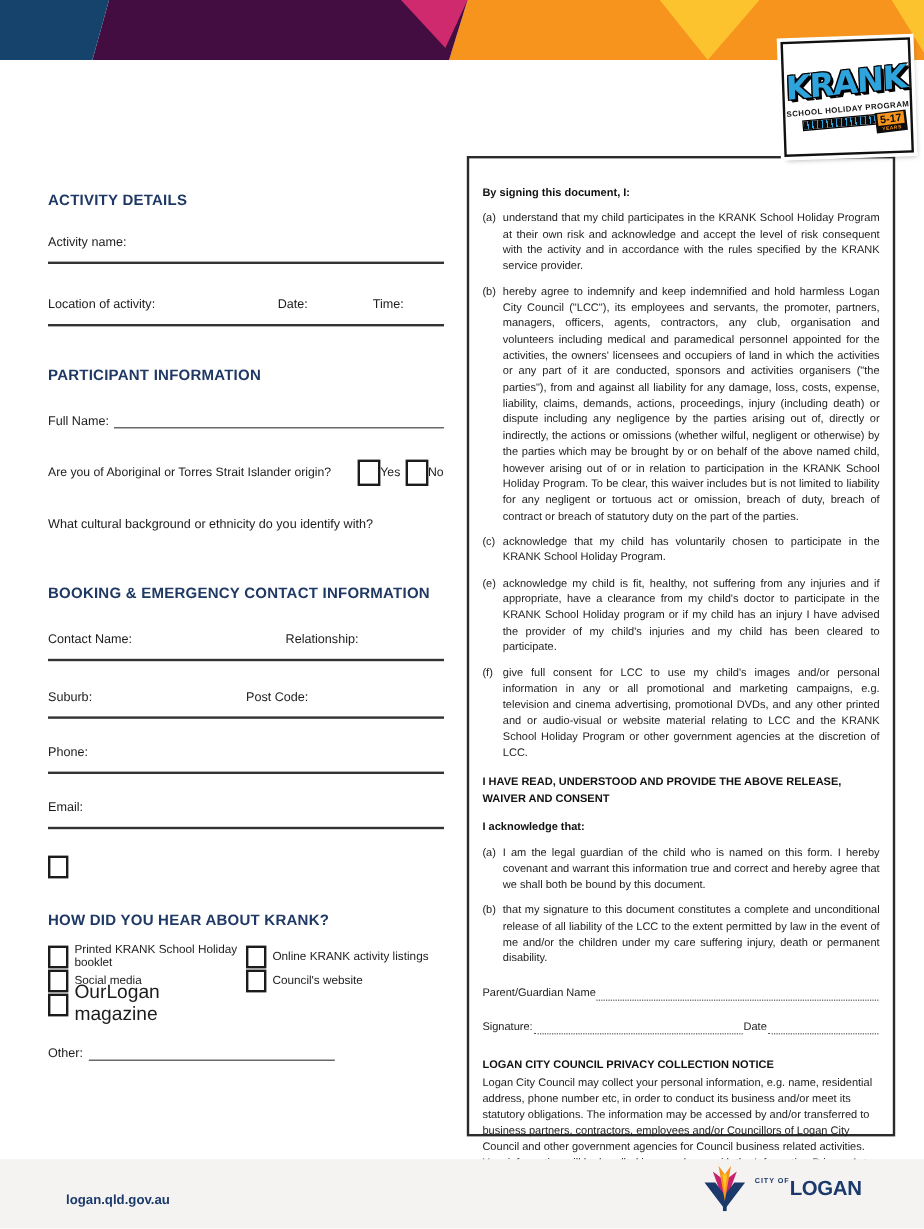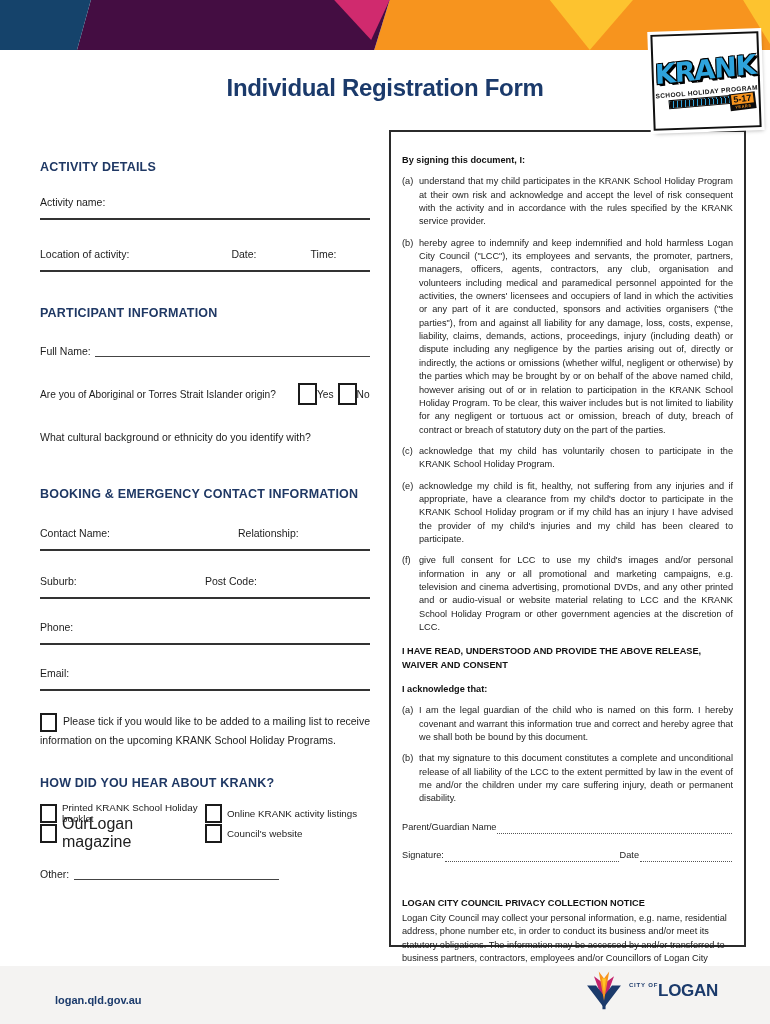--- a/index.html
+++ b/index.html
@@ -68,21 +68,21 @@
   .wv-bold { font-weight:bold; color:#111; }
   .wv-intro { margin:0 0 2px 0; }
   .clause { display:flex; margin-top:8px; text-align:justify; }
   .clause .ltr { flex:0 0 17px; }
   .clause .txt { flex:1; }
   .wv-release { margin-top:11px; }
   .wv-ack { margin-top:11px; }
   .sig-row { display:flex; align-items:flex-end; margin-top:15px; }
   .dots { flex:1; border-bottom:1.5px dotted #555; height:10px; margin:0 1px; }
   .dots.short { flex:0 0 92px; }
-  .privacy-head { margin-top:35px; font-weight:bold; color:#111; }
+  .privacy-head { margin-top:19px; font-weight:bold; color:#111; }
   .privacy-txt { margin-top:1px; }
 
   
   .footer-band { position:absolute; left:0; bottom:0; width:770px; height:58px; background:#f4f3f2; }
   .site { position:absolute; left:55px; bottom:18px; font-size:11px; font-weight:bold; color:#1b3a6b; }
   .col-logo { position:absolute; right:52px; bottom:14px; display:flex; align-items:center; }
   .col-logo svg { width:40px; height:40px; margin-right:5px; }
   .col-logo .txt { display:flex; line-height:1; }
   .col-logo .cityof { font-size:6px; font-weight:bold; color:#1b3a6b; letter-spacing:.8px; }
   .col-logo .logan { font-size:17px; font-weight:bold; color:#1b3a6b; letter-spacing:-.3px; }
@@ -109,21 +109,20 @@
   <div class="krank">
     <div class="krank-name">KRANK</div>
     <div class="krank-sub">SCHOOL HOLIDAY PROGRAM</div>
     <div class="krank-bar"></div>
     <div class="krank-badge">
       <span class="age">5-17</span>
       <span class="yrs">YEARS</span>
     </div>
   </div>
 
-  <div class="title">Individual Registration Form</div>
 
   <div class="left-col">
 
     <div class="sect-head mt20">ACTIVITY DETAILS</div>
 
     <div class="frow mt22">
       <span class="lbl">Activity name:</span>
     </div>
     <div class="rule mt10"></div>
 
@@ -172,30 +171,34 @@
       <span class="lbl">Phone:</span>
     </div>
     <div class="rule mt10"></div>
 
     <div class="frow mt22">
       <span class="lbl">Email:</span>
     </div>
     <div class="rule mt10"></div>
 
     <div class="mailing mt22">
-      <span class="cbx sm"></span><span class="lbl">Please tick if you would like to be added to a mailing list to receive information on the upcoming KRANK School Holiday Programs.</span>
+      <span class="cbx sm"></span>
     </div>
 
     <div class="sect-head mt28">HOW DID YOU HEAR ABOUT KRANK?</div>
 
     <div class="hear-cols">
       <div class="hcol">
         <div class="hitem">
             <span class="cbx sm"></span>
           <span class="lbl" style="font-size:9.8px">Printed KRANK School Holiday booklet</span>
+          </div>
+        <div class="hitem">
+            <span class="cbx sm"></span>
+          <span class="lbl" style="font-size:9.8px">Social media</span>
           </div>
         <div class="hitem">
             <span class="cbx sm"></span>
           <span class="lbl" style="font-size:16px">OurLogan magazine</span>
           </div>
       </div>
       <div class="hcol">
         <div class="hitem">
             <span class="cbx sm"></span>
           <span class="lbl" style="font-size:9.8px">Online KRANK activity listings</span>

